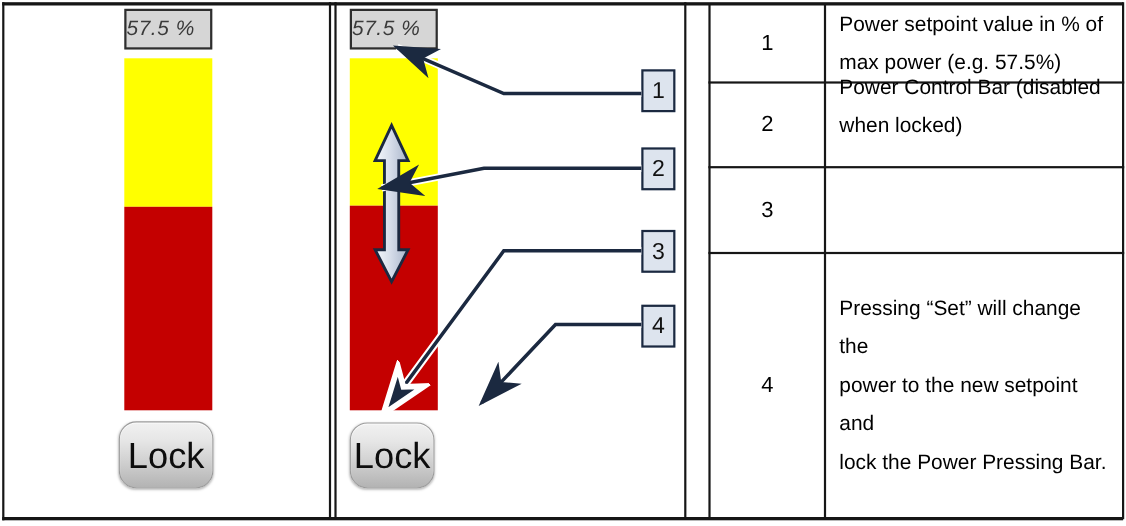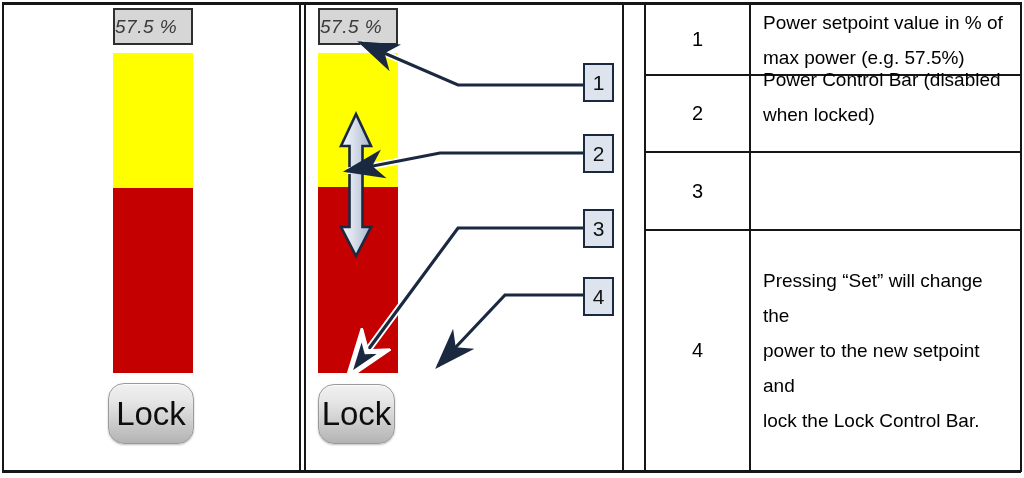--- a/index.html
+++ b/index.html
@@ -148,16 +148,16 @@
   <div class="numcell" style="top:153px;height:76px;">
     <span>3</span>
   </div>
 
   <div class="numcell" style="top:231px;height:239px;">
     <span>4</span>
   </div>
   <div class="desccell" style="top:231px;height:239px;">
     <span>Pressing “Set” will change the
 power to the new setpoint and
-lock the Lock Control Bar.</span>
+lock the Power Pressing Bar.</span>
   </div>
 
 </div>
 
 </body></html>

